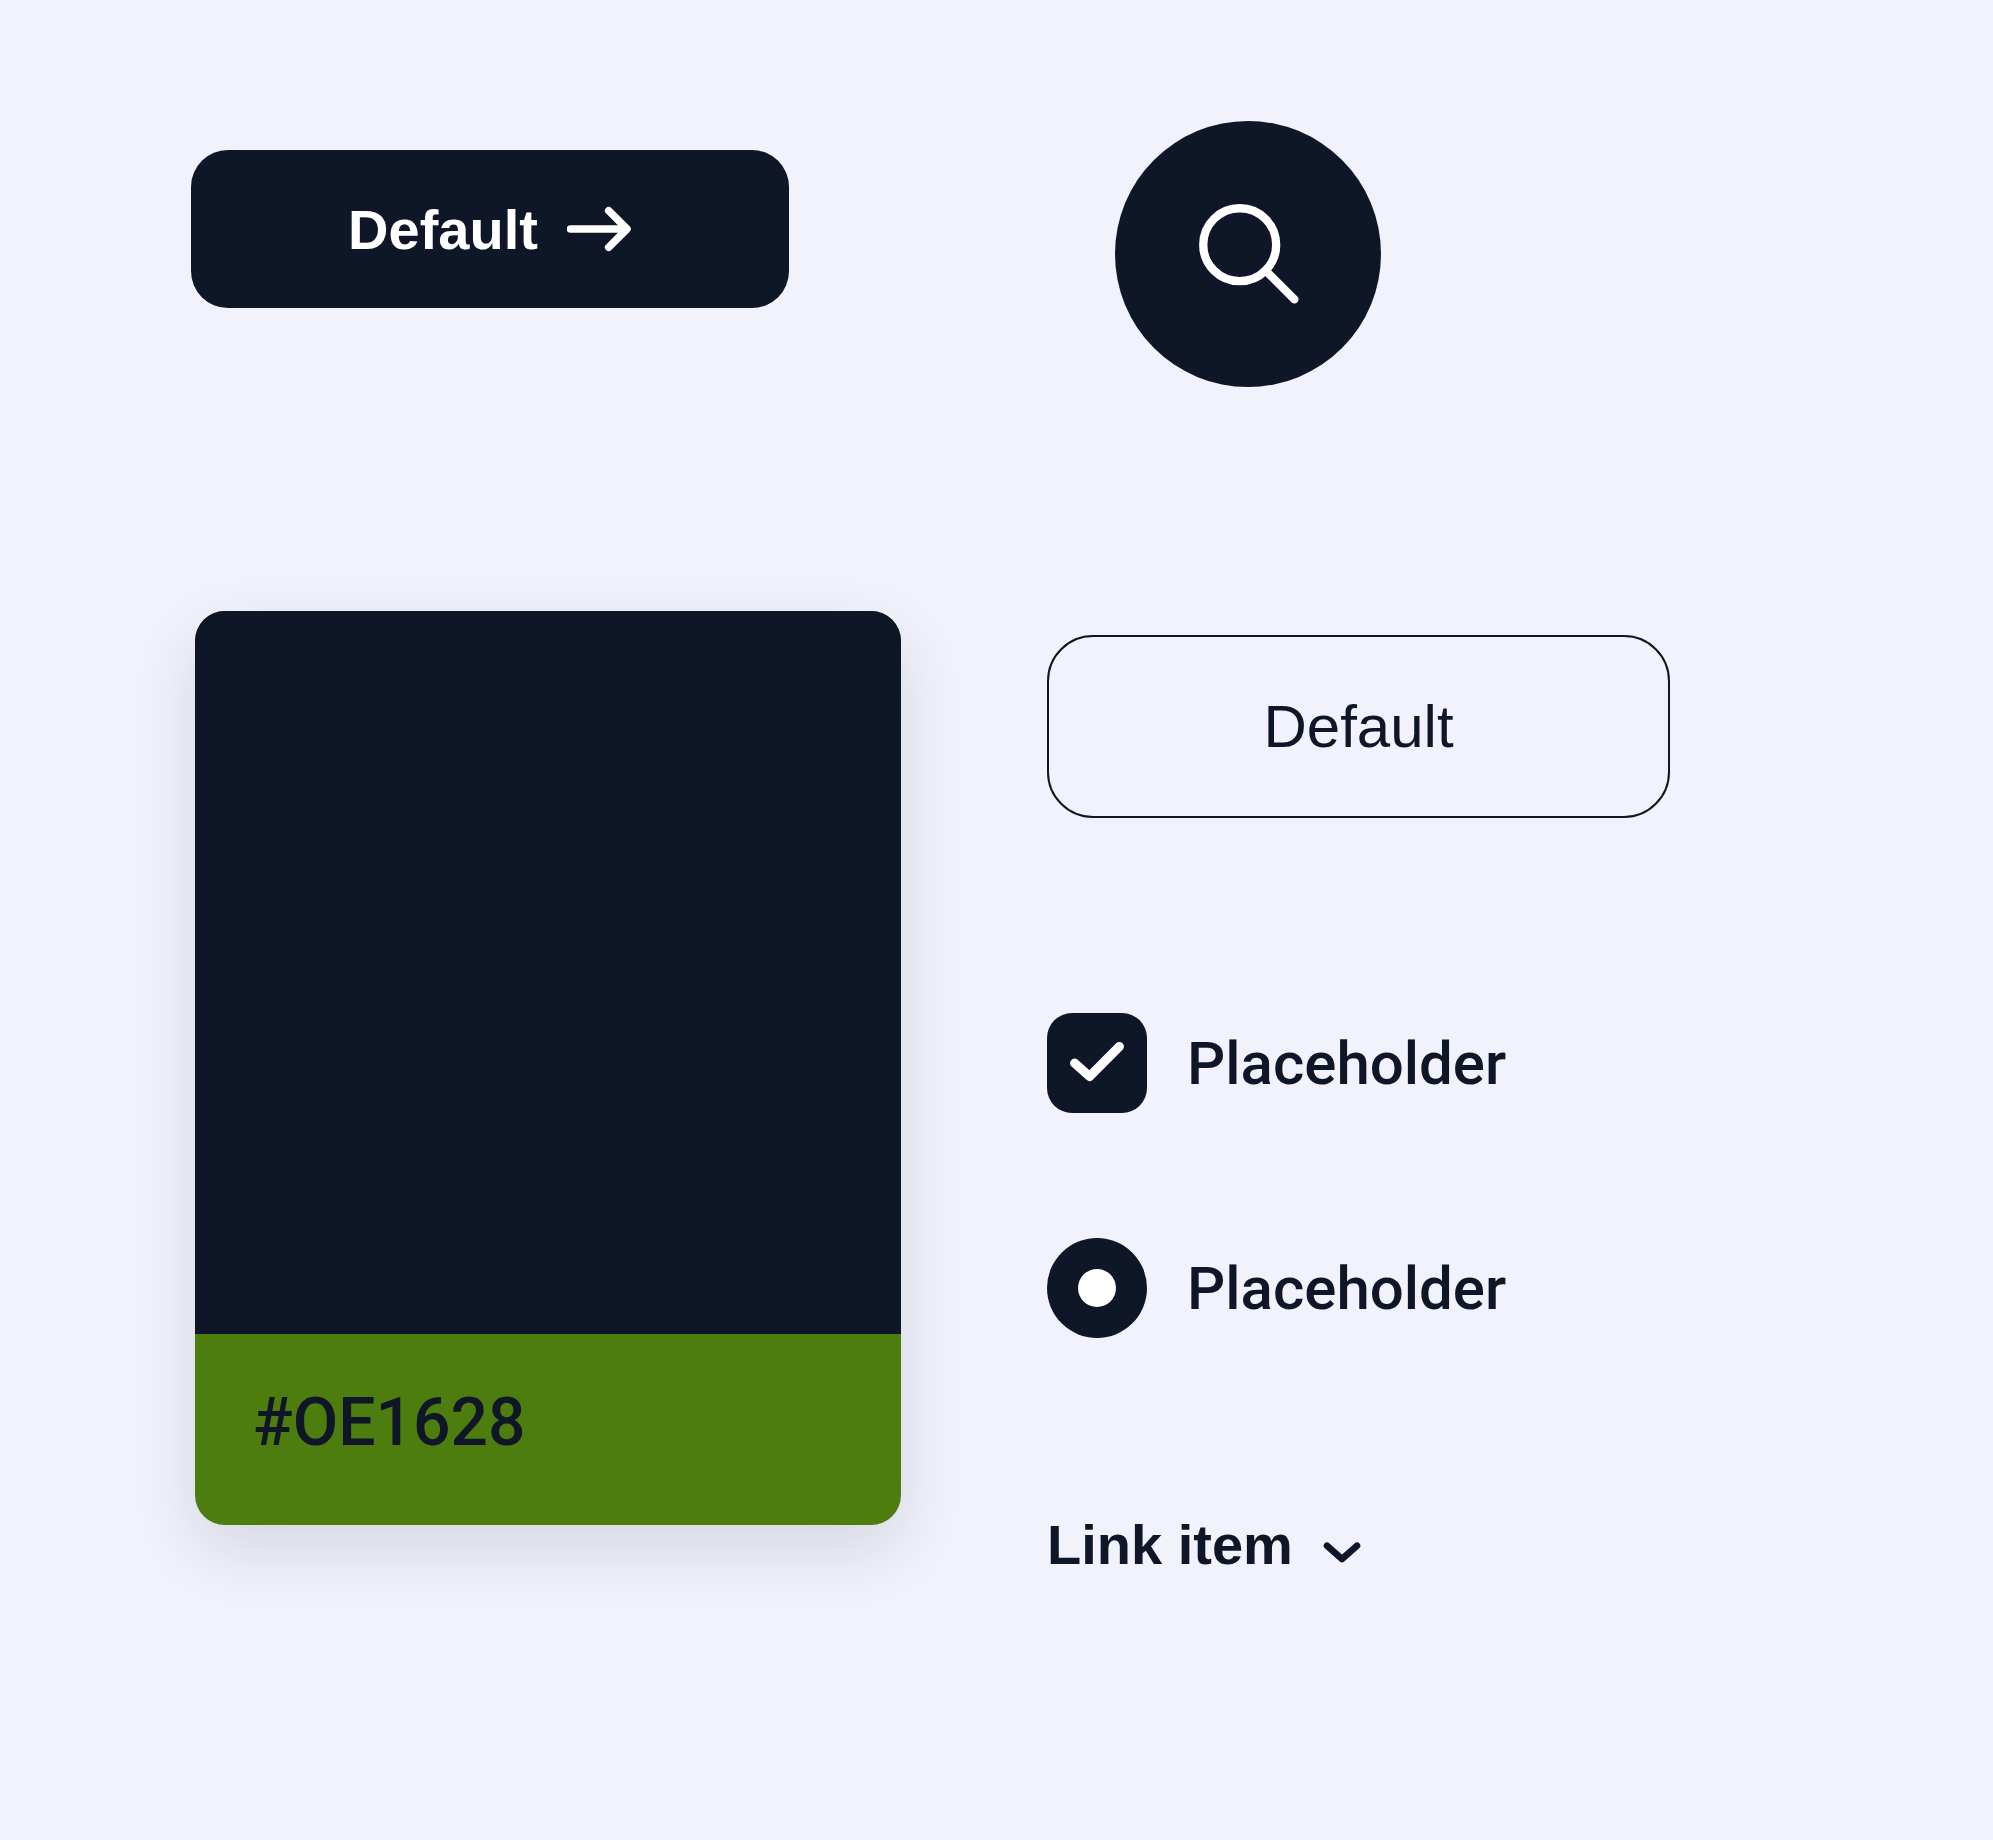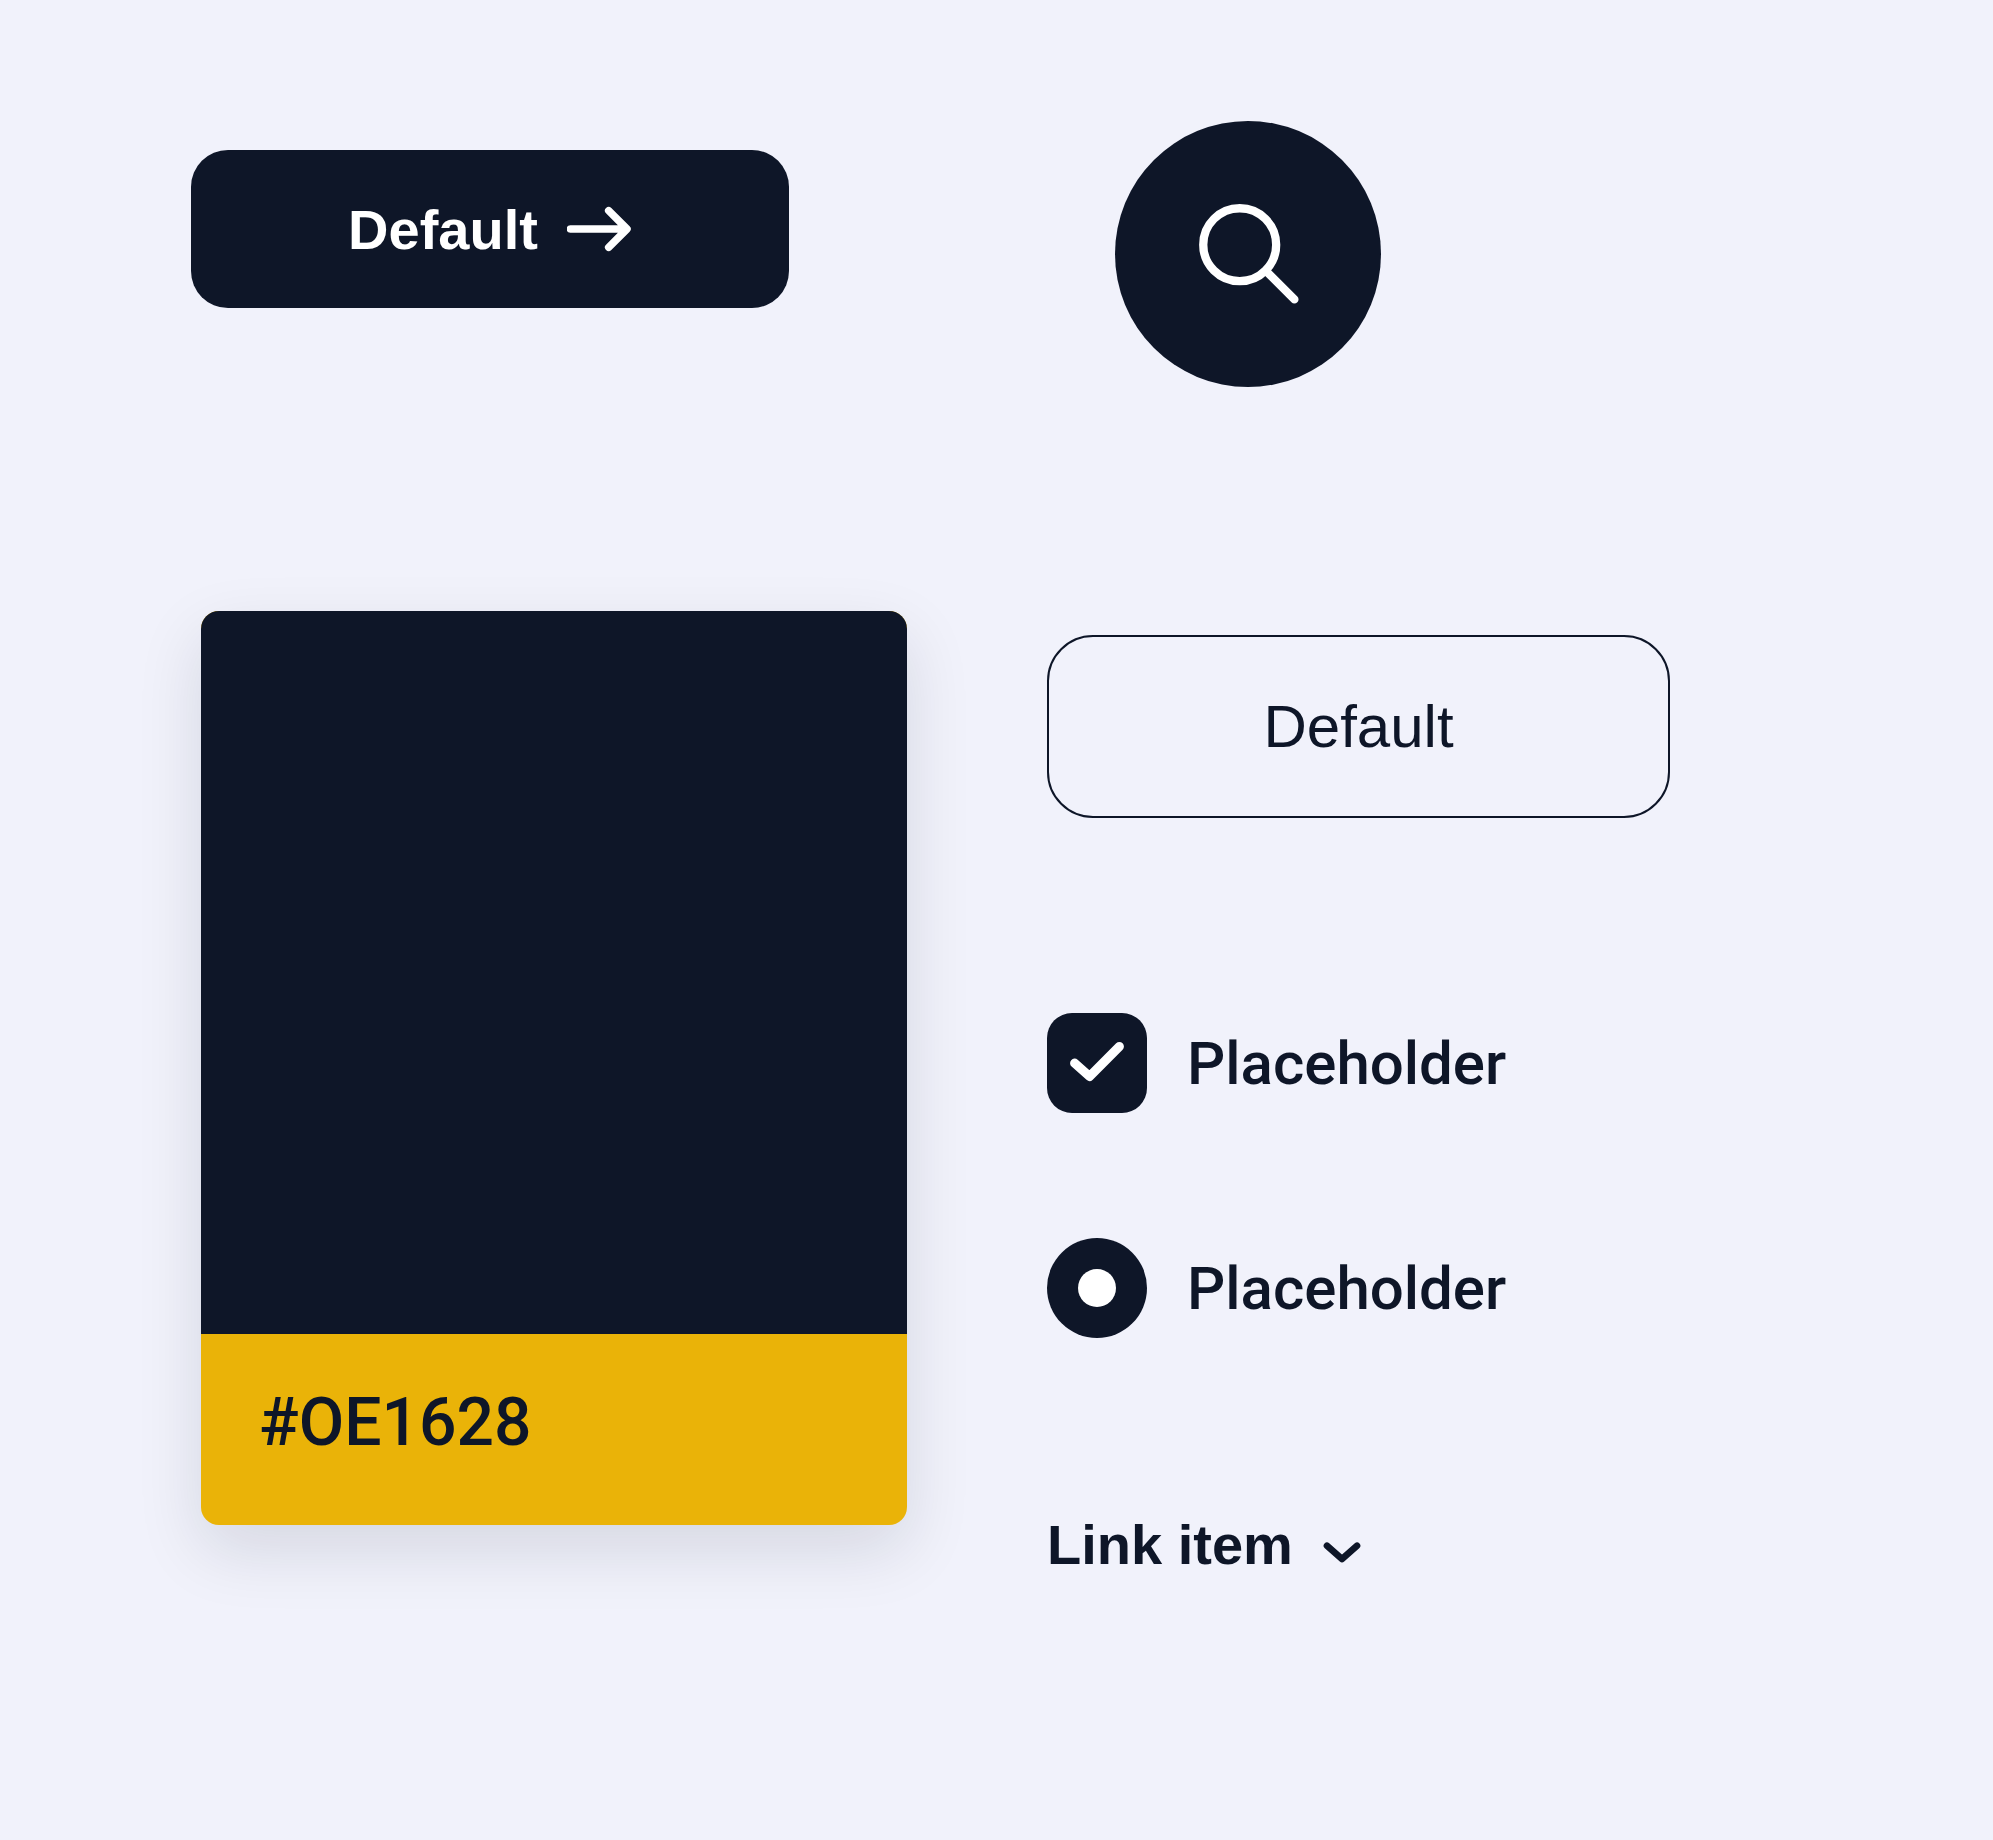--- a/index.html
+++ b/index.html
@@ -44,26 +44,26 @@
     border: none;
     display: flex;
     align-items: center;
     justify-content: center;
     cursor: pointer;
   }
 
   
   .swatch-card {
     position: absolute;
-    left: 201px;
+    left: 195px;
     top: 611px;
     width: 706px;
     height: 914px;
-    background: #eab308;
-    border-radius: 18px;
+    background: #4d7c0f;
+    border-radius: 30px;
     overflow: hidden;
     box-shadow: 0 25px 66px rgba(14,22,40,0.12);
   }
   .swatch-color {
     width: 100%;
     height: 723px;
     background: #0E1628;
   }
   .swatch-label {
     padding: 50px 58px 0 58px;

